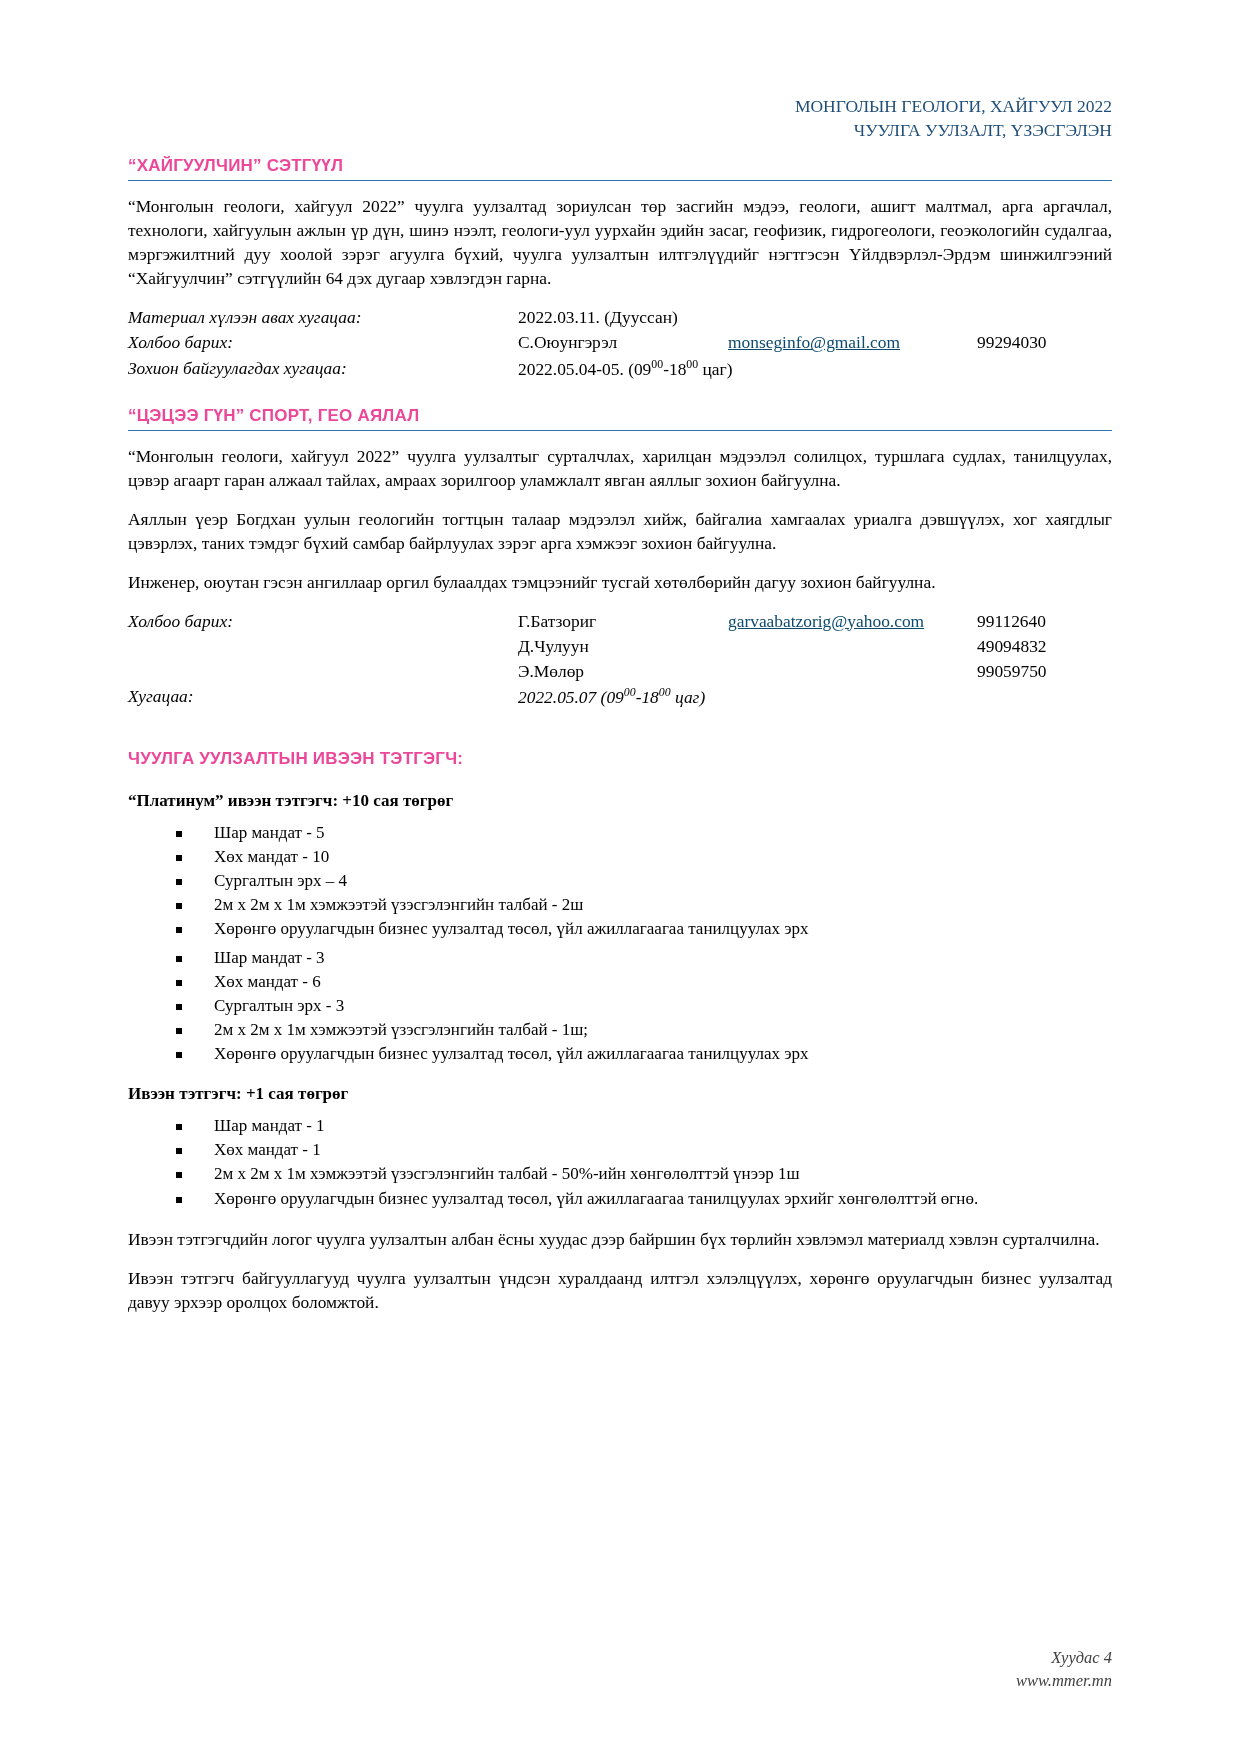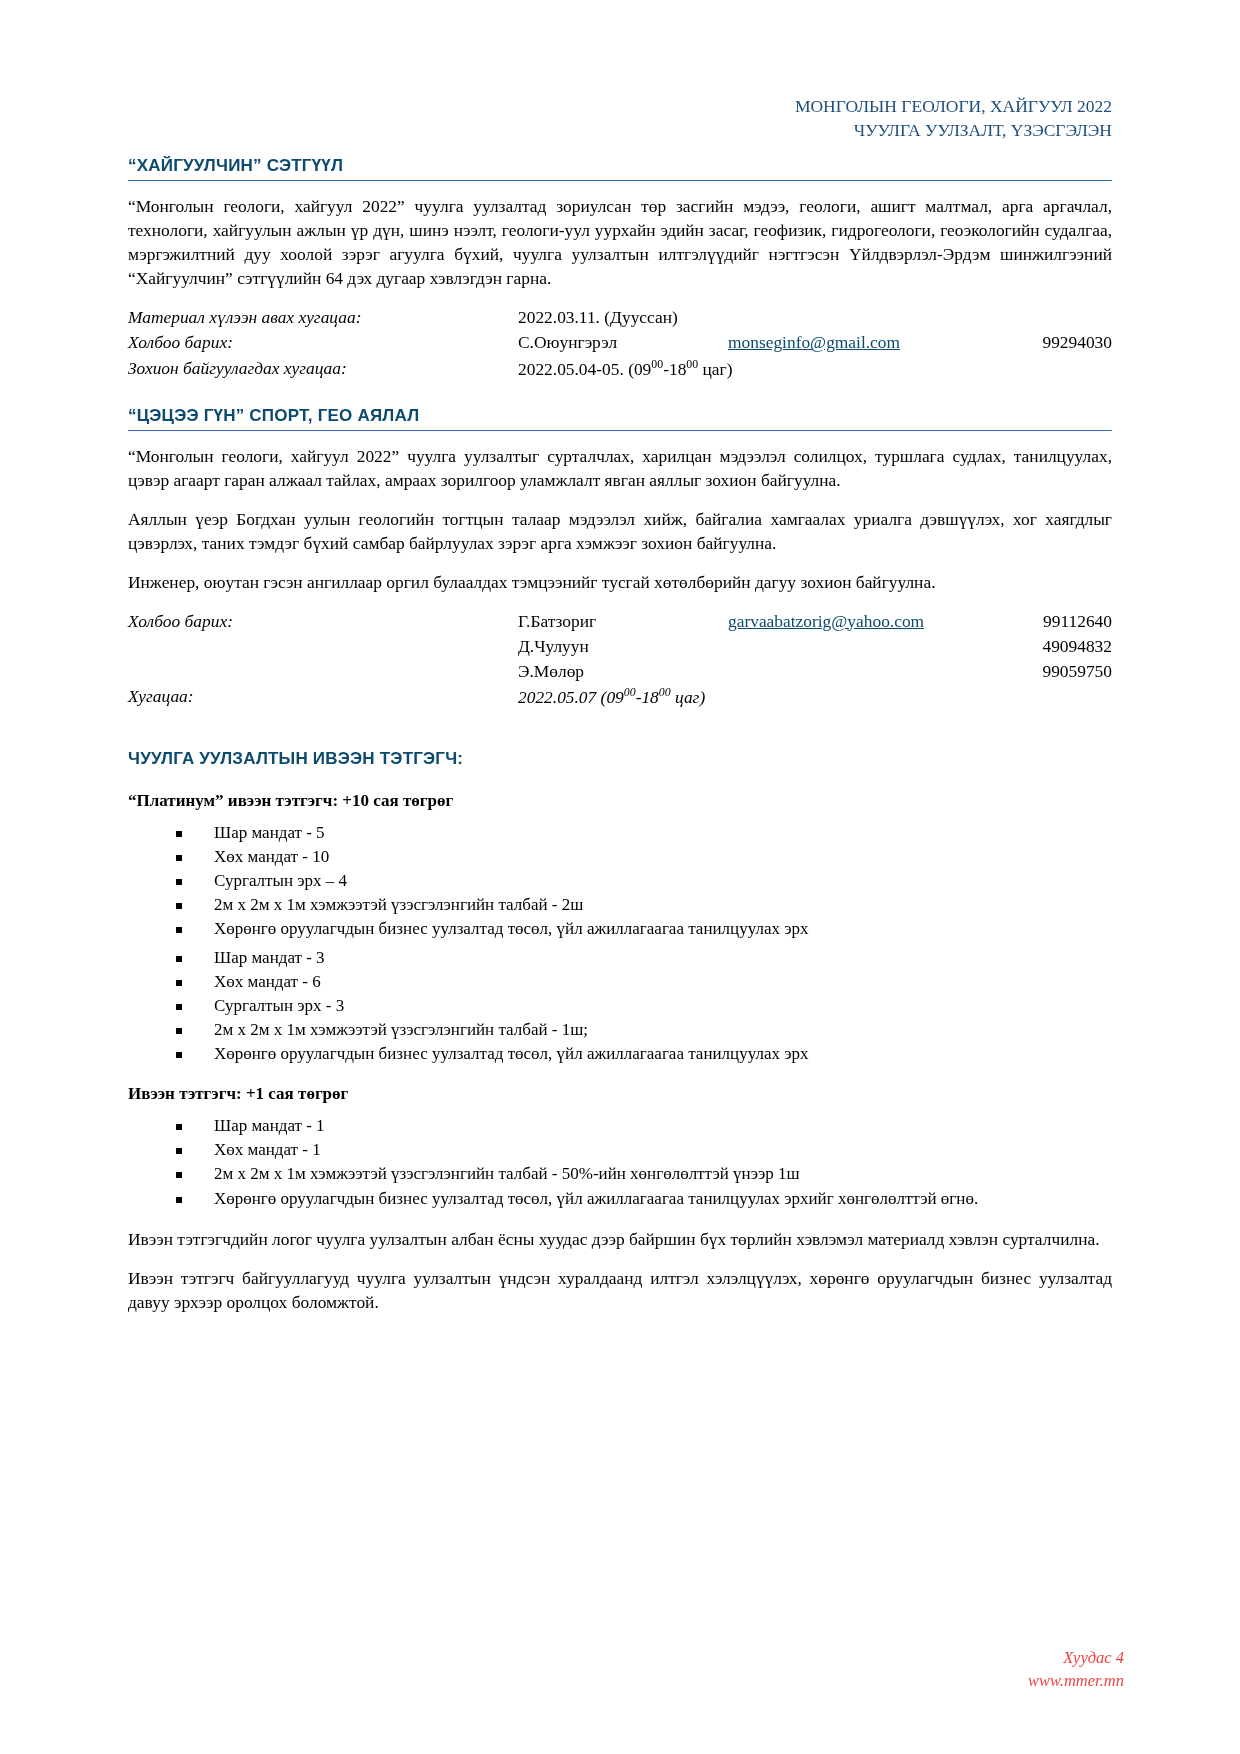--- a/index.html
+++ b/index.html
@@ -24,21 +24,21 @@
   
   .doc-header {
     text-align: right;
     color: #1f4e79;
     font-size: 17.5px;
     line-height: 1.35;
     margin-bottom: 14px;
   }
   
   .section-heading {
-    color: #0c4a6e;
+    color: #ec4899;
     font-family: "Liberation Sans", sans-serif;
     font-weight: bold;
     font-size: 17px;
     letter-spacing: 0.2px;
     padding-bottom: 4px;
     margin-top: 6px;
   }
   .rule {
     border-bottom: 1.6px solid #2e74b5;
     margin-bottom: 13px;
@@ -66,21 +66,21 @@
     vertical-align: top;
     line-height: 1.33;
   }
   .lbl {
     font-style: italic;
     width: 390px;
   }
   .val-mid { width: 210px; }
   .val-link { }
   .val-phone {
-    text-align: right;
+    text-align: left;
     width: 135px;
   }
   a.mail {
     color: #0c4a6e;
     text-decoration: underline;
   }
   .ital { font-style: italic; }
   sup { font-size: 0.68em; vertical-align: super; }
   
   h3.tier {
@@ -105,24 +105,24 @@
     left: 4px;
     top: 10px;
     width: 6px;
     height: 6px;
     background: #000;
   }
   .gap { height: 12px; }
   
   .footer {
     position: absolute;
-    right: 116px;
+    right: 128px;
     bottom: 62px;
     text-align: right;
-    color: #ef4444;
+    color: #404040;
     font-style: italic;
     font-size: 16.5px;
     line-height: 1.4;
   }
 </style>
 </head>
 <body>
 
 <div class="page">
 

